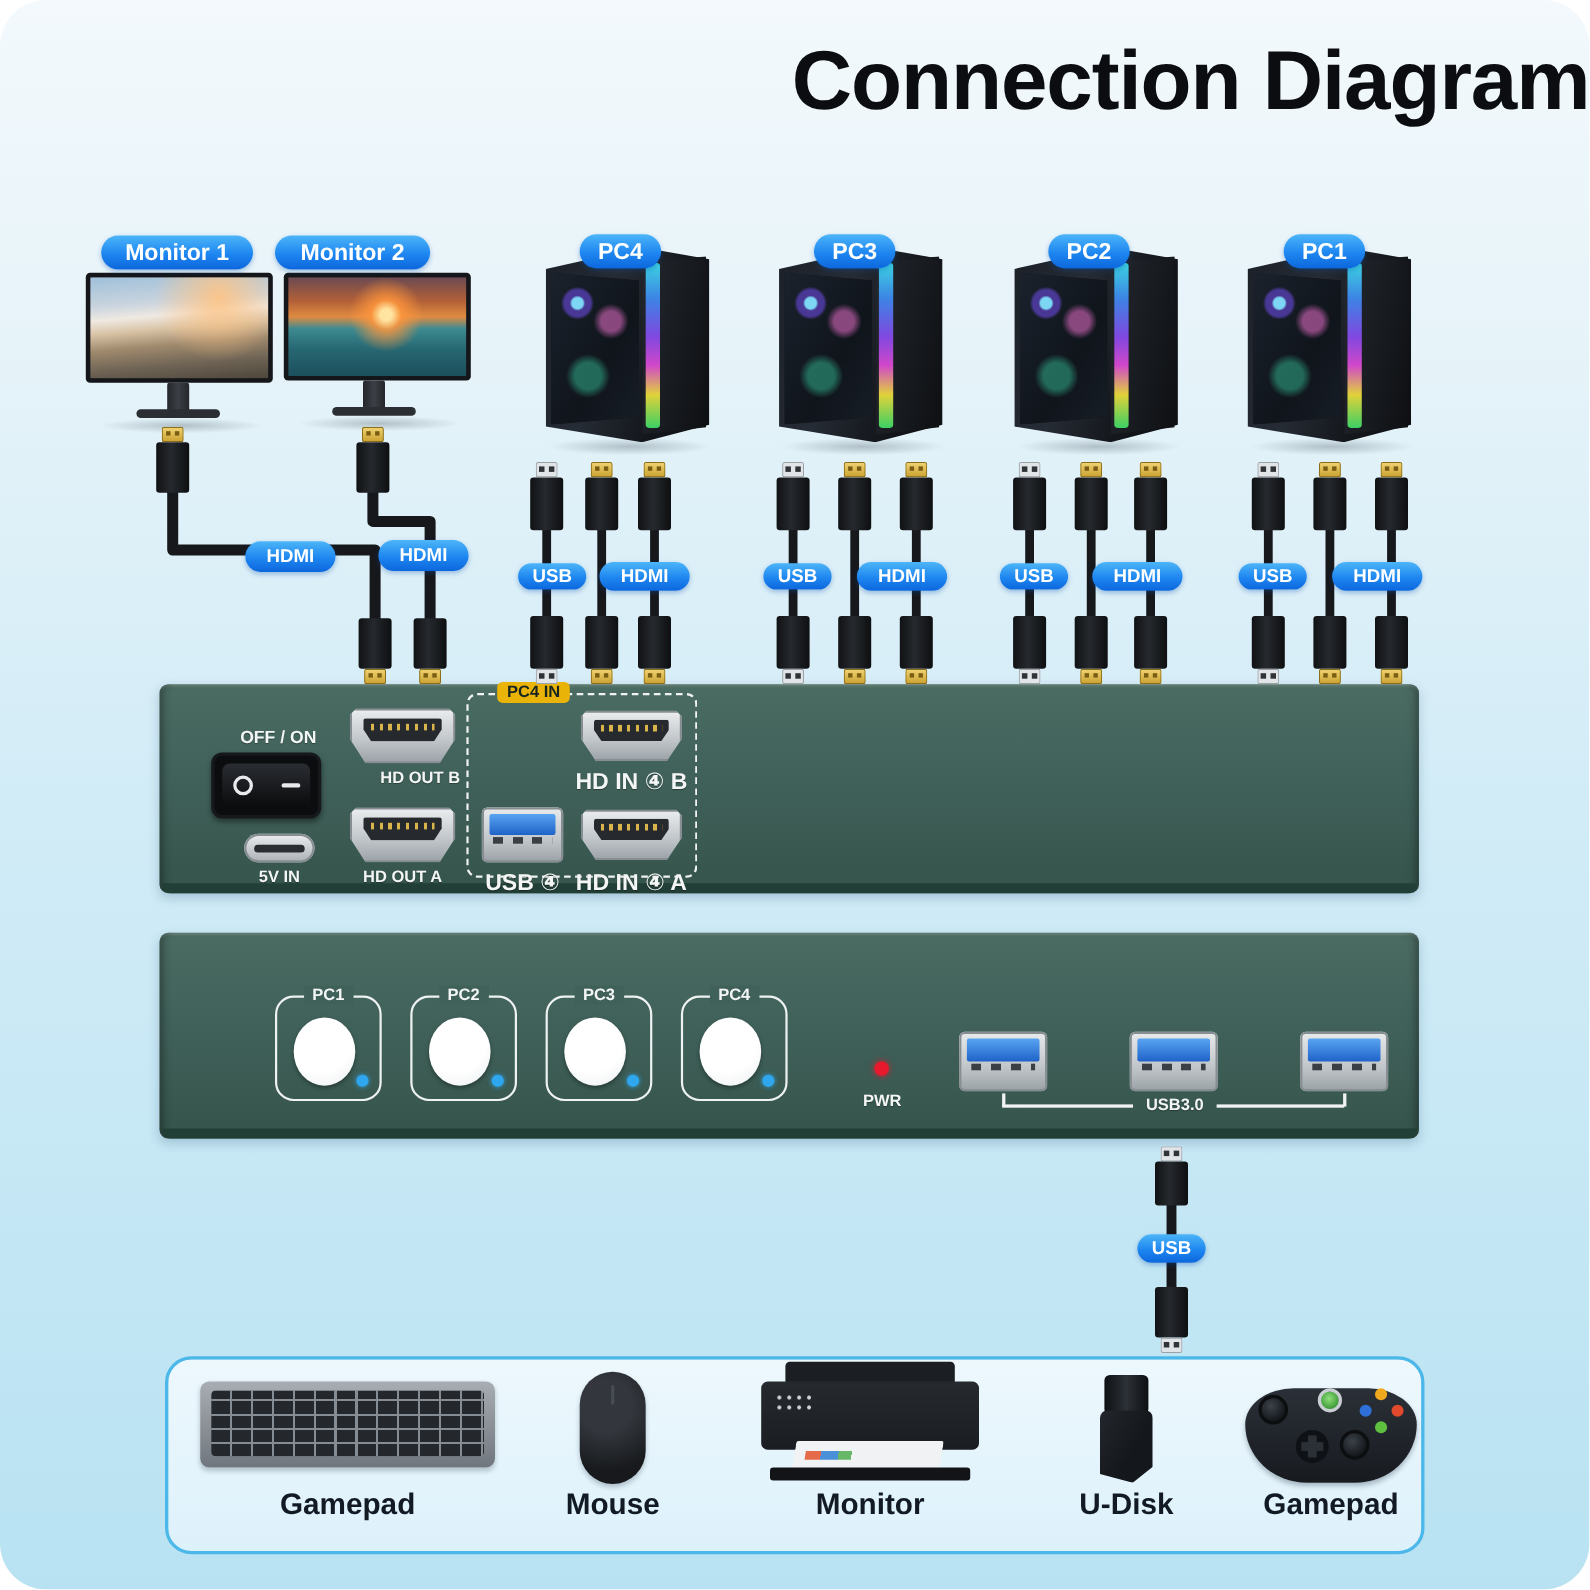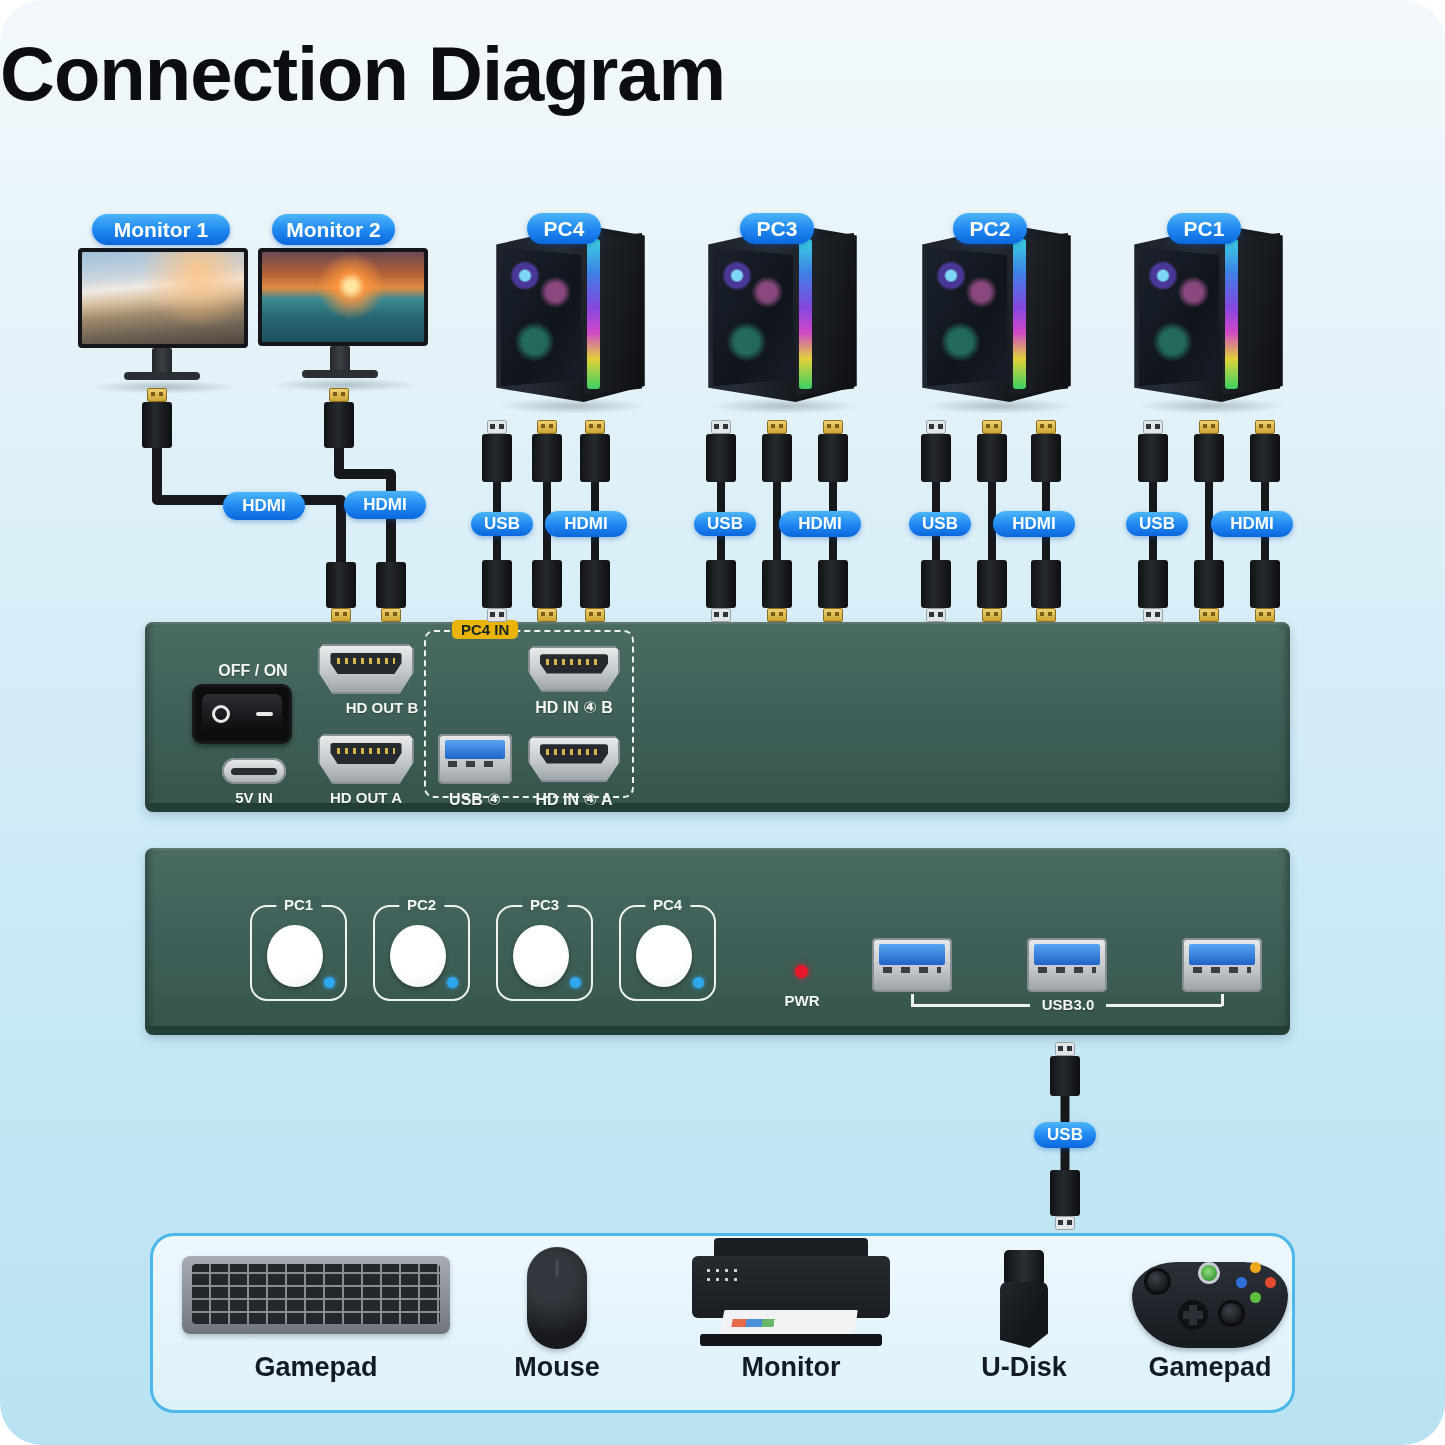--- a/index.html
+++ b/index.html
@@ -6,21 +6,21 @@
   * { box-sizing:border-box; }
   #canvas {
     position:relative; width:1445px; height:1445px; overflow:hidden;
     font-family:"Liberation Sans","DejaVu Sans",sans-serif;
   }
   .card {
     position:absolute; inset:0; border-radius:42px; overflow:hidden;
     background:linear-gradient(180deg,#f3f9fc 0%,#e6f3f9 22%,#d2ecf7 50%,#b8e2f2 100%);
   }
   .title {
-    position:absolute; left:0; top:30px; width:100%; text-align:left;
+    position:absolute; left:0; top:30px; width:100%; text-align:right;
     font-size:76px; font-weight:bold; color:#0b0d10; letter-spacing:-1px;
   }
   
   .pill {
     position:absolute; display:flex; align-items:center; justify-content:center;
     color:#fff; font-weight:bold; border-radius:999px; z-index:6;
     background:linear-gradient(180deg,#4cb5f8 0%,#1e86f0 55%,#0c67dd 100%);
     box-shadow:0 2px 5px rgba(10,80,170,.35);
   }
   .pill-lg { height:31px; font-size:21px;margin-top:30px; }
@@ -94,21 +94,21 @@
   .usbc-port { position:absolute; z-index:3; border-radius:999px;
     background:linear-gradient(180deg,#eceeef,#aab0b5); box-shadow:inset 0 0 0 2px #878e93; }
   .usbc-port::before { content:''; position:absolute; left:14%; right:14%; top:38%; height:26%;
     background:#2a2d31; border-radius:999px; }
   
   .section { position:absolute; top:630px; width:210px; height:168px; z-index:3;
     border:2px dashed rgba(255,255,255,.92); border-radius:10px; }
   .chip { position:absolute; top:-12px; left:26px; background:#eab308; color:#16251f;
     font-weight:bold; font-size:15px; padding:1px 9px; border-radius:5px; z-index:4; }
   .sec-plabel { position:absolute; transform:translateX(-50%); color:#f3f6f4; font-weight:bold;
-    font-size:16px; white-space:nowrap; text-shadow:0 1px 1px rgba(0,0,0,.35); }
+    font-size:21px; white-space:nowrap; text-shadow:0 1px 1px rgba(0,0,0,.35); }
   
   .pcbtn { position:absolute; top:905px; width:97px; height:96px; z-index:3;
     border:2px solid #eef2f0; border-radius:17px; }
   .pcbtn .blab { position:absolute; top:-11px; left:50%; transform:translateX(-50%);
     background:#40615a; color:#f3f6f4; font-weight:bold; font-size:15px; padding:0 8px; white-space:nowrap; }
   .pcbtn .knob { position:absolute; left:15px; top:18px; width:56px; height:62px; border-radius:50%;
     background:radial-gradient(circle at 42% 35%, #ffffff 0 55%, #e9ecee 100%);
     box-shadow:0 2px 4px rgba(0,0,0,.35); }
   .pcbtn .led { position:absolute; right:10px; bottom:11px; width:11px; height:11px; border-radius:50%;
     background:#2fa7ee; box-shadow:0 0 5px #2fa7ee; }
@@ -170,21 +170,21 @@
 </style>
 </head>
 <body>
 
 <div id="canvas">
   <div class="card"></div>
 
   <div class="title">Connection Diagram</div>
 
   <div class="pill pill-lg" style="left:92px;top:184px;width:138px">Monitor 1</div>
-  <div class="pill pill-lg" style="left:272px;top:184px;width:123px">Monitor 2</div>
+  <div class="pill pill-lg" style="left:250px;top:184px;width:141px">Monitor 2</div>
   <div class="pill pill-lg" style="left:527px;top:183px;width:74px">PC4</div>
   <div class="pill pill-lg" style="left:740px;top:183px;width:74px">PC3</div>
   <div class="pill pill-lg" style="left:953px;top:183px;width:74px">PC2</div>
   <div class="pill pill-lg" style="left:1167px;top:183px;width:74px">PC1</div>
 
   <div class="screen" style="left:78px;top:248px;width:170px;height:100px">
     <div class="img m1-img"></div>
   </div>
   <div class="mon-neck" style="left:152px;top:348px;width:20px;height:26px"></div>
   <div class="mon-base" style="left:124px;top:372px;width:76px;height:8px"></div>

